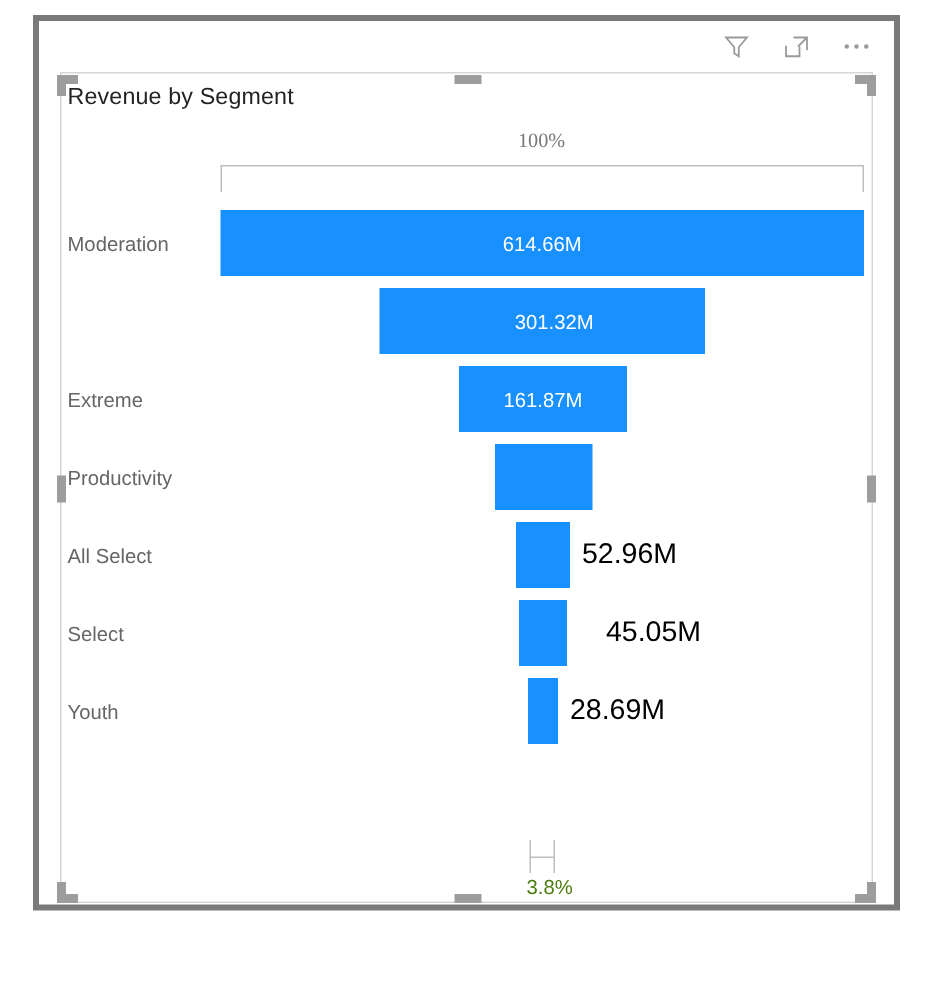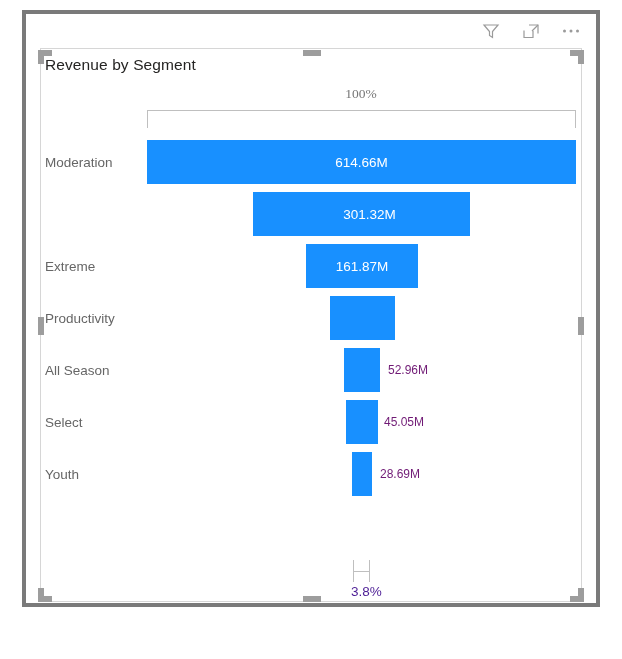--- a/index.html
+++ b/index.html
@@ -168,22 +168,22 @@
     color: #ffffff;
     white-space: nowrap;
     pointer-events: none;
   }
   .bar-value-out {
     position: absolute;
     top: 4px;
     height: 44px;
     display: flex;
     align-items: center;
-    font-size: 12px;
-    color: #701a75;
+    font-size: 19px;
+    color: #000000;
     white-space: nowrap;
     pointer-events: none;
   }
 
   
   #bottom-bracket {
     position: absolute;
     top: 512px;
     left: 0;
     width: 542px;
@@ -208,21 +208,21 @@
     top: 11px;
     left: 0;
     width: 100%;
     height: 1px;
     background: #bfbfbf;
   }
   #bottom-bracket-label {
     position: absolute;
     top: 24px;
     font-size: 13.5px;
-    color: #4c1d95;
+    color: #4d7c0f;
     white-space: nowrap;
   }
   .corner-h {
     position: absolute;
     z-index: 10;
   }
   .corner-h .seg-a, .corner-h .seg-b {
     position: absolute;
     background: #9d9d9d;
   }
@@ -293,31 +293,31 @@
           <div class="bar-value-in" style="left: 266px; width: 112px; text-align: center;">161.87M</div>
         </div>
       </div>
       <div class="funnel-row">
         <div class="cat-label">Productivity</div>
         <div class="bar-wrap">
           <div class="bar" style="left: 290px; width: 65px; background: rgb(24, 144, 255);"></div>
         </div>
       </div>
       <div class="funnel-row">
-        <div class="cat-label">All Season</div>
+        <div class="cat-label">All Select</div>
         <div class="bar-wrap">
           <div class="bar" style="left: 304px; width: 36px; background: rgb(24, 144, 255);"></div>
           <div class="bar-value-out" style="left: 348px;">52.96M</div>
         </div>
       </div>
       <div class="funnel-row">
         <div class="cat-label">Select</div>
         <div class="bar-wrap">
           <div class="bar" style="left: 306px; width: 32px; background: rgb(24, 144, 255);"></div>
-          <div class="bar-value-out" style="left: 344px; text-align: center;">45.05M</div>
+          <div class="bar-value-out" style="left: 364px; text-align: center;">45.05M</div>
         </div>
       </div>
       <div class="funnel-row">
         <div class="cat-label">Youth</div>
         <div class="bar-wrap">
           <div class="bar" style="left: 312px; width: 20px; background: rgb(24, 144, 255);"></div>
           <div class="bar-value-out" style="left: 340px;">28.69M</div>
         </div>
       </div>
     </div>

